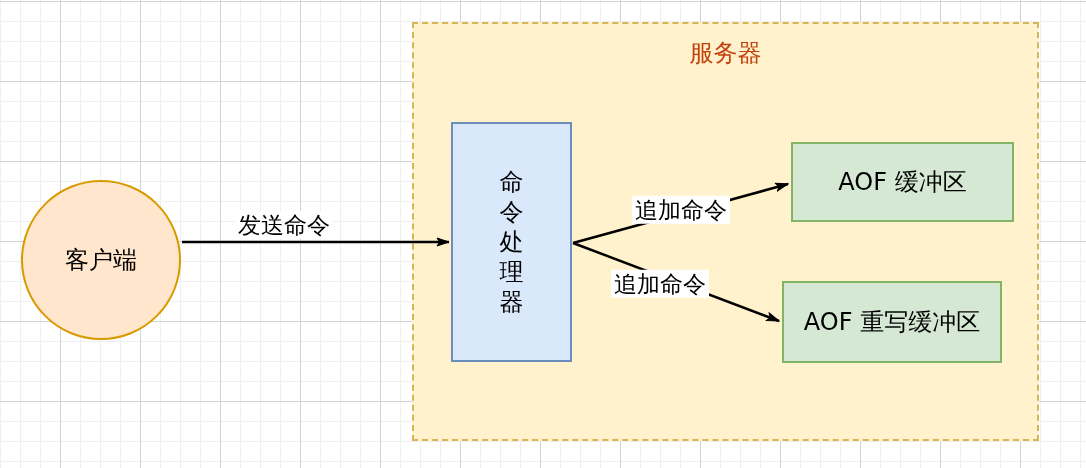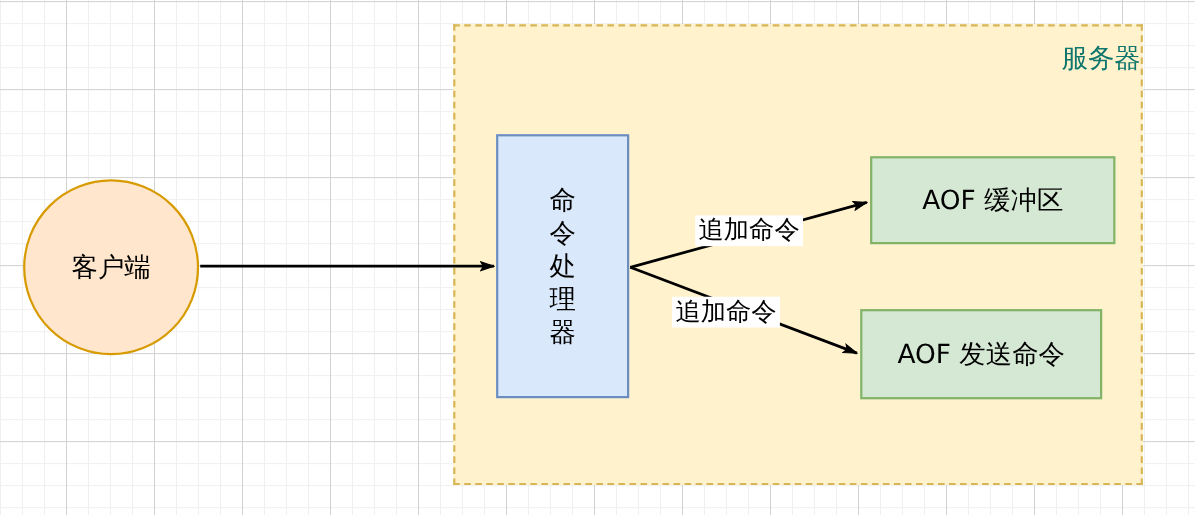--- a/index.html
+++ b/index.html
@@ -42,28 +42,28 @@
     height: 419px;
     background: #FFF2CC;
     border: 2px dashed #D6B656;
     z-index: 0;
   }
   .server-title {
     position: absolute;
     top: 13px;
     left: 0;
     width: 100%;
-    text-align: right;
+    text-align: center;
     font-size: 24px;
-    color: #0f766e;
+    color: #c2410c;
   }
 
   .client-circle {
     left: 21px;
-    top: 163px;
+    top: 180px;
     width: 160px;
     height: 160px;
     border-radius: 50%;
     background: #FFE6CC;
     border: 2px solid #D79B00;
   }
 
   .processor-box {
     left: 451px;
     top: 122px;
@@ -154,19 +154,20 @@
 处
 理
 器</span>
   </div>
 
   <div class="node green-box aof-buffer">
     <span>AOF 缓冲区</span>
   </div>
 
   <div class="node green-box aof-rewrite-buffer">
-    <span>AOF 发送命令</span>
+    <span>AOF 重写缓冲区</span>
   </div>
 
+  <div class="edge-label lbl-send">发送命令</div>
   <div class="edge-label lbl-append-upper">追加命令</div>
   <div class="edge-label lbl-append-lower">追加命令</div>
 
 </div>
 
 </body></html>

